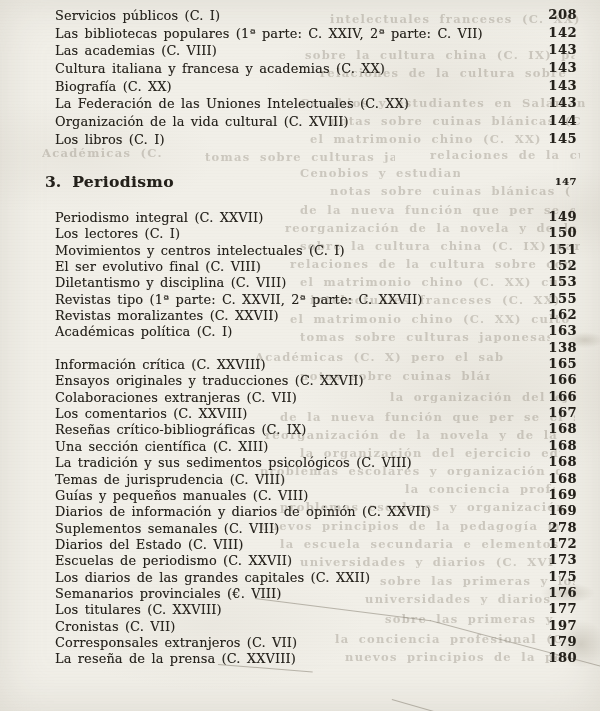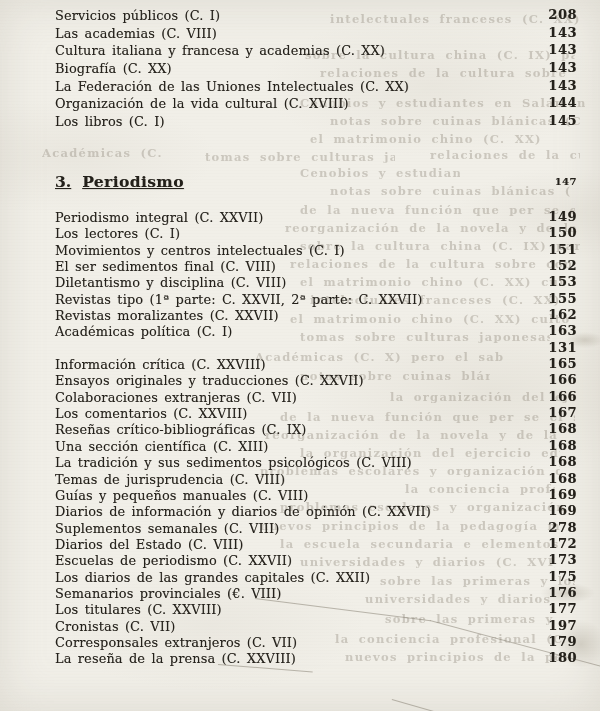--- a/index.html
+++ b/index.html
@@ -44,22 +44,22 @@
     font-size:12.8px;font-weight:normal;white-space:nowrap;
     letter-spacing:0.2px;word-spacing:2px;
     text-shadow:0.3px 0.3px 0 rgba(42,38,30,0.35);
   }
   .row .p{
     position:absolute;right:0;top:0;
     font-size:13px;font-weight:bold;letter-spacing:0.5px;
     text-shadow:0.3px 0.3px 0 rgba(42,38,30,0.35);
   }
   .heading-row{
-    position:absolute;left:55px;right:23px;top:171px;
-    height:22px;line-height:22px;text-decoration:underline;
+    position:absolute;left:45px;right:23px;top:171px;
+    height:22px;line-height:22px;
   }
   .heading-row .hnum{font-size:15.5px;font-weight:bold;margin-right:11px;
     text-shadow:0.3px 0.3px 0 rgba(42,38,30,0.35);}
   .heading-row .htitle{font-size:15.5px;font-weight:bold;letter-spacing:0.4px;
     text-shadow:0.3px 0.3px 0 rgba(42,38,30,0.35);}
   .heading-row .hpage{position:absolute;right:0;top:0;font-size:10px;font-weight:bold;letter-spacing:0.5px;
     text-shadow:0.3px 0.3px 0 rgba(42,38,30,0.35);margin-left:36px;}
 </style>
 </head>
 <body>
@@ -108,41 +108,42 @@
       <div class="scratch" style="left: 430px; top: 620px; width: 177px; transform: rotate(15deg);"></div>
       <div class="scratch" style="left: 218px; top: 664px; width: 95px; transform: rotate(4.5deg);"></div>
       <div class="scratch" style="left: 392px; top: 699px; width: 48px; transform: rotate(16deg);"></div>
       <div class="smudge" style="left: 540px; top: 583px; width: 55px; height: 20px;"></div>
       <div class="smudge" style="left: 556px; top: 620px; width: 50px; height: 48px;"></div>
       <div class="smudge" style="left: 565px; top: 332px; width: 40px; height: 16px;"></div>
     </div>
   <div class="content">
     <div class="sec" id="sec1">
         <div class="row"><span class="t">Servicios públicos (C. I)</span><span class="p">208</span></div>
+        <div class="row"><span class="t">Las bibliotecas populares (1ª parte: C. XXIV, 2ª parte: C. VII)</span><span class="p">142</span></div>
         <div class="row"><span class="t">Las academias (C. VIII)</span><span class="p">143</span></div>
         <div class="row"><span class="t">Cultura italiana y francesa y academias (C. XX)</span><span class="p">143</span></div>
         <div class="row"><span class="t">Biografía (C. XX)</span><span class="p">143</span></div>
         <div class="row"><span class="t">La Federación de las Uniones Intelectuales (C. XX)</span><span class="p">143</span></div>
         <div class="row"><span class="t">Organización de la vida cultural (C. XVIII)</span><span class="p">144</span></div>
         <div class="row"><span class="t">Los libros (C. I)</span><span class="p">145</span></div>
       </div>
     <div class="heading-row">
       <span class="hnum">3.</span><span class="htitle">Periodismo</span>
       <span class="hpage">147</span>
     </div>
     <div class="sec" id="sec3">
         <div class="row"><span class="t">Periodismo integral (C. XXVII)</span><span class="p">149</span></div>
         <div class="row"><span class="t">Los lectores (C. I)</span><span class="p">150</span></div>
         <div class="row"><span class="t">Movimientos y centros intelectuales (C. I)</span><span class="p">151</span></div>
-        <div class="row"><span class="t">El ser sedimentos final (C. VIII)</span><span class="p">152</span></div>
+        <div class="row"><span class="t">El ser evolutivo final (C. VIII)</span><span class="p">152</span></div>
         <div class="row"><span class="t">Diletantismo y disciplina (C. VIII)</span><span class="p">153</span></div>
         <div class="row"><span class="t">Revistas tipo (1ª parte: C. XXVII, 2ª parte: C. XXVII)</span><span class="p">155</span></div>
         <div class="row"><span class="t">Revistas moralizantes (C. XXVII)</span><span class="p">162</span></div>
         <div class="row"><span class="t">Académicas política (C. I)</span><span class="p">163</span></div>
-        <div class="row"><span class="p">131</span></div>
+        <div class="row"><span class="p">138</span></div>
         <div class="row"><span class="t">Información crítica (C. XXVIII)</span><span class="p">165</span></div>
         <div class="row"><span class="t">Ensayos originales y traducciones (C. XXVII)</span><span class="p">166</span></div>
         <div class="row"><span class="t">Colaboraciones extranjeras (C. VII)</span><span class="p">166</span></div>
         <div class="row"><span class="t">Los comentarios (C. XXVIII)</span><span class="p">167</span></div>
         <div class="row"><span class="t">Reseñas crítico-bibliográficas (C. IX)</span><span class="p">168</span></div>
         <div class="row"><span class="t">Una sección científica (C. XIII)</span><span class="p">168</span></div>
         <div class="row"><span class="t">La tradición y sus sedimentos psicológicos (C. VIII)</span><span class="p">168</span></div>
         <div class="row"><span class="t">Temas de jurisprudencia (C. VIII)</span><span class="p">168</span></div>
         <div class="row"><span class="t">Guías y pequeños manuales (C. VIII)</span><span class="p">169</span></div>
         <div class="row"><span class="t">Diarios de información y diarios de opinión (C. XXVII)</span><span class="p">169</span></div>

